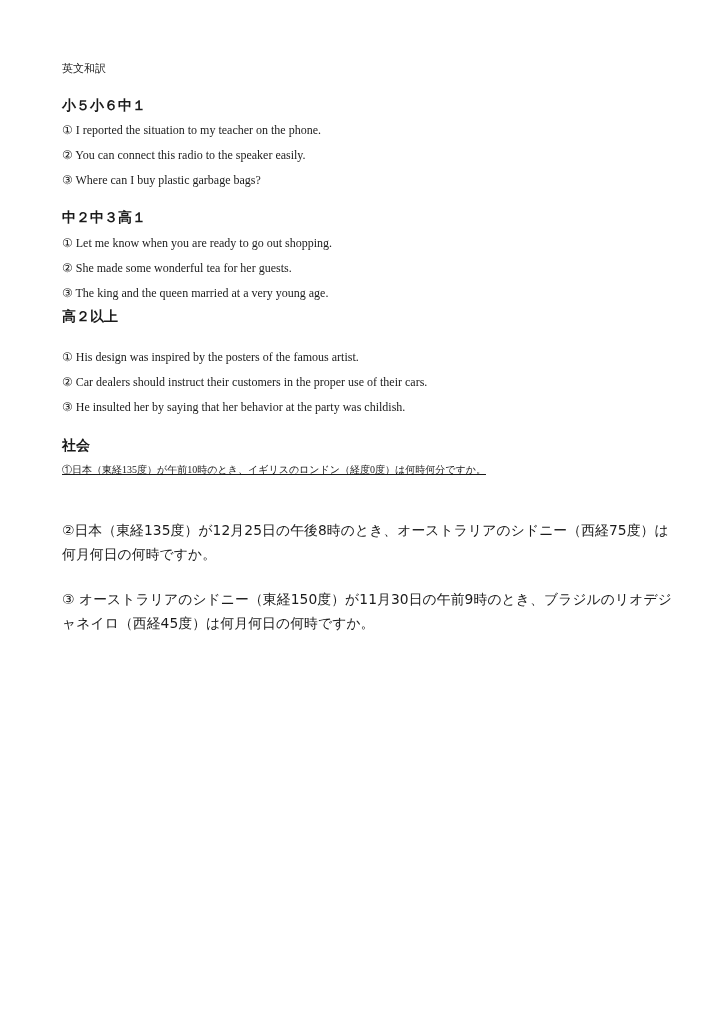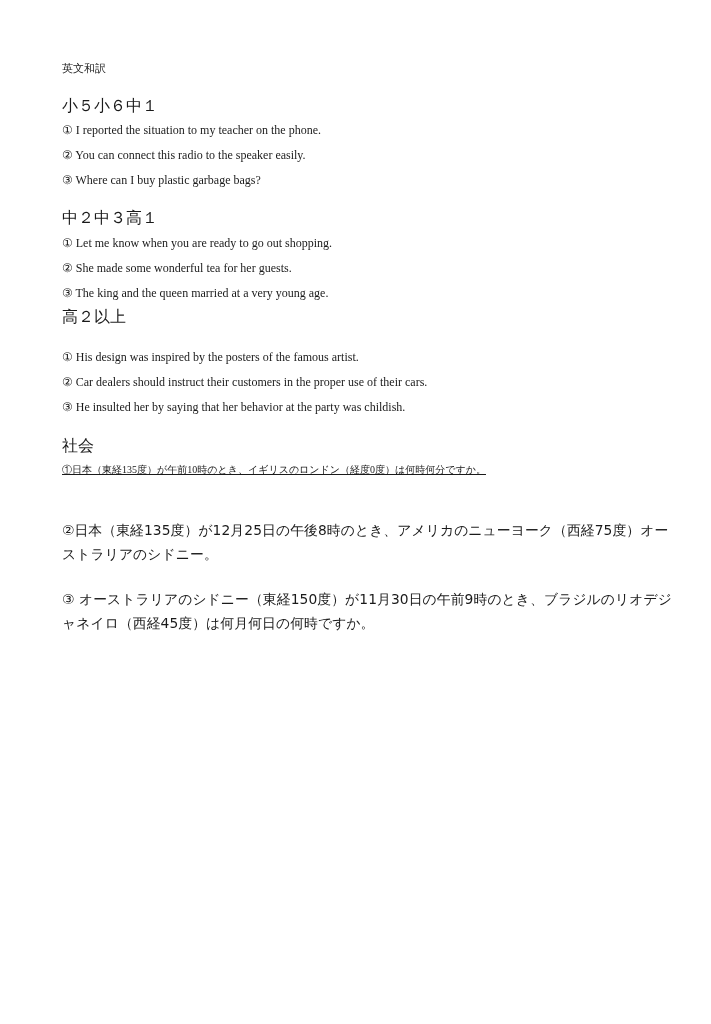--- a/index.html
+++ b/index.html
@@ -30,23 +30,24 @@
       position: absolute;
       top: 58px;
       left: 0;
       font-size: 11px;
       line-height: 20px;
       white-space: nowrap;
     }
     .section-heading {
       position: absolute;
       left: 0;
-      font-size: 16px;
+      font-size: 14px;
       line-height: 20px;
       white-space: nowrap;
+      font-weight: bold;
     }
     .sentence {
       position: absolute;
       left: 0;
       font-size: 12px;
       line-height: 20px;
       white-space: nowrap;
     }
     .q-block {
       position: absolute;
@@ -81,16 +82,16 @@
   <div class="sentence serif" style="top:258px;">② She made some wonderful tea for her guests.</div>
   <div class="sentence serif" style="top:283px;">③ The king and the queen married at a very young age.</div>
 
   <div class="section-heading serif" style="top:307px;">高２以上</div>
   <div class="sentence serif" style="top:347px;">①  His design was inspired by the posters of the famous artist.</div>
   <div class="sentence serif" style="top:372px;">② Car dealers should instruct their customers in the proper use of their cars.</div>
   <div class="sentence serif" style="top:397px;">③ He insulted her by saying that her behavior at the party was childish.</div>
 
   <div class="section-heading serif" style="top:436px;">社会</div>
   <div class="q-block serif" style="top:458px;">①日本（東経135度）が午前10時のとき、イギリスのロンドン（経度0度）は何時何分ですか。</div>
-  <div class="q-block sans" style="top:518px;">②日本（東経135度）が12月25日の午後8時のとき、アメリカのニューヨーク（西経75度）オーストラリアのシドニー。</div>
+  <div class="q-block sans" style="top:518px;">②日本（東経135度）が12月25日の午後8時のとき、オーストラリアのシドニー（西経75度）は何月何日の何時ですか。</div>
   <div class="q-block sans" style="top:587px;">③ オーストラリアのシドニー（東経150度）が11月30日の午前9時のとき、ブラジルのリオデジャネイロ（西経45度）は何月何日の何時ですか。</div>
 
 </div>
 
 </body></html>

